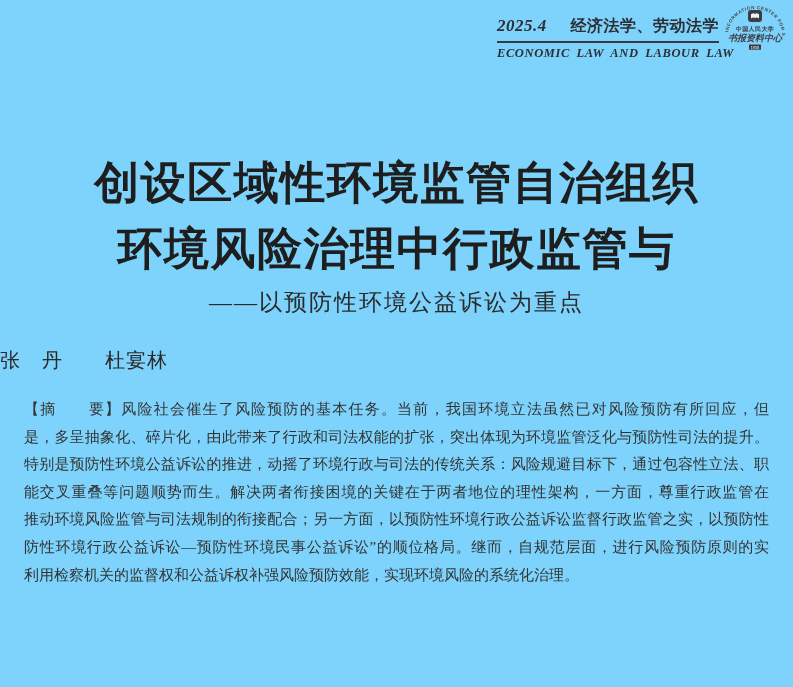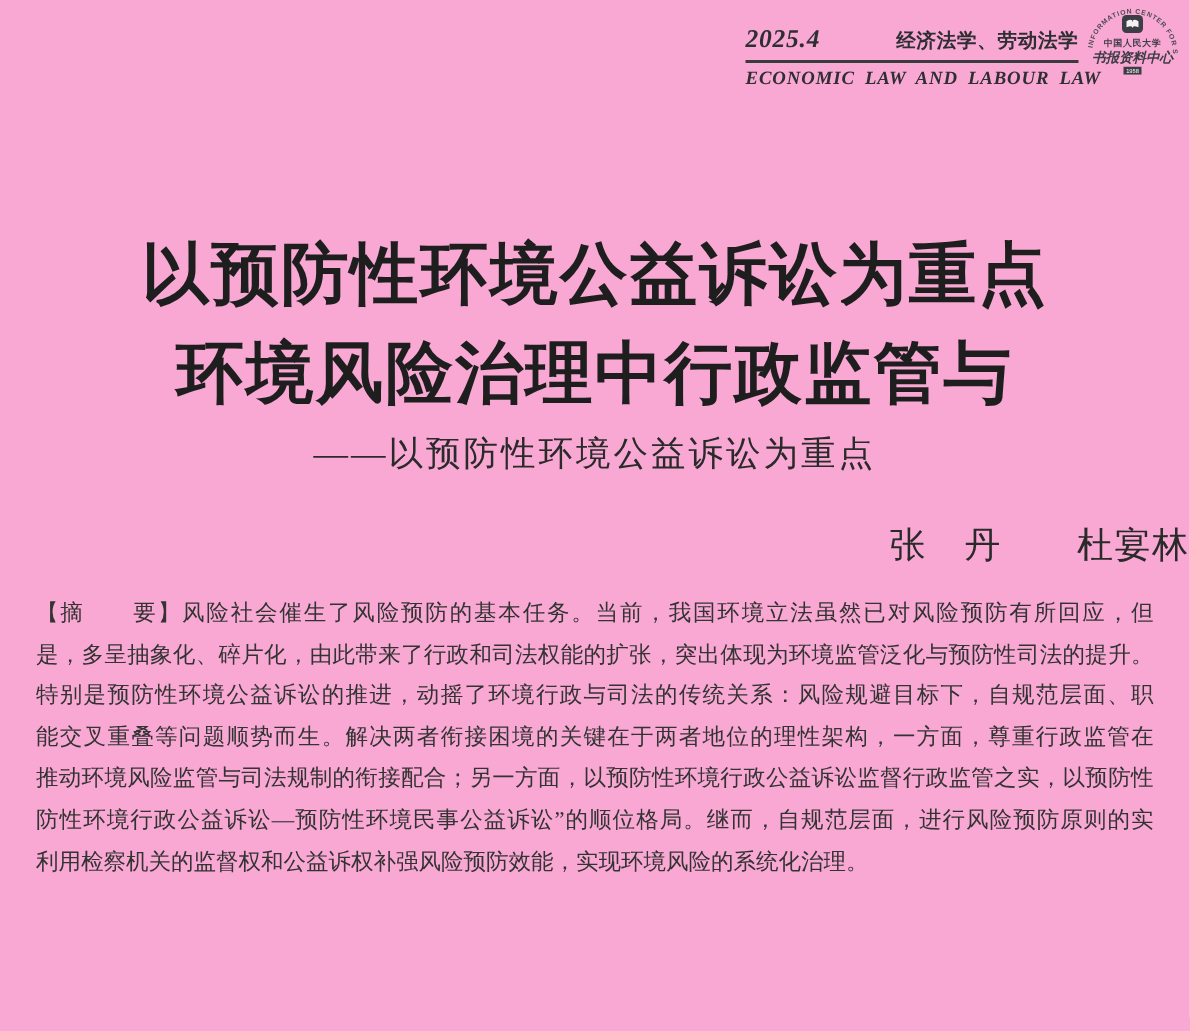--- a/index.html
+++ b/index.html
@@ -1,39 +1,39 @@
 <!DOCTYPE html>
 <html><head>
 <meta charset="utf-8">
 <style>
   html,body{margin:0;padding:0;}
   .page{
     position:relative;
     width:793px;height:687px;
-    background:#f9a8d4;
+    background:#7dd3fc;
     overflow:hidden;
     font-family:"Liberation Serif","DejaVu Serif",serif;
     color:#2d2d2d;
   }
 
   
   .jheader{
     position:absolute;left:497px;top:16px;width:222px;
   }
   .jheader-top{
     display:flex;align-items:baseline;justify-content:space-between;
   }
   .issue{
     font-family:"Liberation Serif","DejaVu Serif",serif;
     font-style:italic;font-weight:700;font-size:17px;color:#2e2e33;
     letter-spacing:.5px;
   }
   .section-cn{
     font-family:"Liberation Sans","DejaVu Sans",sans-serif;
-    font-weight:700;font-size:13px;color:#2e2e33;letter-spacing:.5px;
+    font-weight:700;font-size:16px;color:#2e2e33;letter-spacing:.5px;
   }
   .jheader-rule{
     margin-top:4px;border-top:2px solid #3a3a40;height:0;
   }
   .section-en{
     margin-top:3px;
     font-family:"Liberation Serif","DejaVu Serif",serif;
     font-style:italic;font-weight:700;font-size:12.5px;color:#2e2e33;
     letter-spacing:.6px;word-spacing:3px;white-space:nowrap;
   }
@@ -50,21 +50,21 @@
     letter-spacing:1.5px;color:#1e1e1e;
     font-family:"DejaVu Serif","Liberation Serif",serif;
   }
   .subtitle{
     position:absolute;left:0;top:287px;width:793px;
     text-align:center;font-size:23px;color:#2a2a2a;
     letter-spacing:2px;font-weight:400;
   }
   .authors{
     position:absolute;left:0;top:347px;width:793px;
-    text-align:right;font-size:24px;color:#2a2a2a;letter-spacing:1px;
+    text-align:left;font-size:20px;color:#2a2a2a;letter-spacing:1px;
   }
 
   
   .abstract{
     position:absolute;left:24px;top:396px;width:745px;
     font-size:15px;line-height:27.6px;color:#333333;
   }
   .abs-line{
     text-align:justify;
     text-align-last:justify;
@@ -98,31 +98,31 @@
       <rect x="26" y="8" width="14" height="12" rx="3" fill="#3d3d45"></rect>
       <path d="M29 12.2 Q33 10 33 12.8 Q33 10 37 12.2 L37 16.2 Q33 14.4 33 16.8 Q33 14.4 29 16.2 Z" fill="#f2f2f2"></path>
       <text x="33" y="28.5" text-anchor="middle" font-size="6" font-weight="700" fill="#3d3d45" letter-spacing="0.4" font-family="Liberation Sans, DejaVu Sans, sans-serif">中国人民大学</text>
       <text x="33" y="39" text-anchor="middle" font-size="9" font-weight="700" font-style="italic" fill="#3d3d45" font-family="Liberation Serif, DejaVu Serif, serif">书报资料中心</text>
       <rect x="27" y="42.5" width="12" height="5.2" fill="#3d3d45"></rect>
       <text x="33" y="46.6" text-anchor="middle" font-size="3.8" fill="#ffffff" font-family="Liberation Sans, DejaVu Sans, sans-serif">1958</text>
     </svg>
   </div>
 
   <div class="title">
-    <div>以预防性环境公益诉讼为重点</div>
+    <div>创设区域性环境监管自治组织</div>
     <div>环境风险治理中行政监管与</div>
   </div>
 
   <div class="subtitle">——以预防性环境公益诉讼为重点</div>
 
   <div class="authors">张　丹　　杜宴林</div>
 
   <div class="abstract">
     <div class="abs-line">【摘　　要】风险社会催生了风险预防的基本任务。当前，我国环境立法虽然已对风险预防有所回应，但</div>
     <div class="abs-line">是，多呈抽象化、碎片化，由此带来了行政和司法权能的扩张，突出体现为环境监管泛化与预防性司法的提升。</div>
-    <div class="abs-line">特别是预防性环境公益诉讼的推进，动摇了环境行政与司法的传统关系：风险规避目标下，自规范层面、职</div>
+    <div class="abs-line">特别是预防性环境公益诉讼的推进，动摇了环境行政与司法的传统关系：风险规避目标下，通过包容性立法、职</div>
     <div class="abs-line">能交叉重叠等问题顺势而生。解决两者衔接困境的关键在于两者地位的理性架构，一方面，尊重行政监管在</div>
     <div class="abs-line">推动环境风险监管与司法规制的衔接配合；另一方面，以预防性环境行政公益诉讼监督行政监管之实，以预防性</div>
     <div class="abs-line">防性环境行政公益诉讼—预防性环境民事公益诉讼”的顺位格局。继而，自规范层面，进行风险预防原则的实</div>
     <div class="abs-line last">利用检察机关的监督权和公益诉权补强风险预防效能，实现环境风险的系统化治理。</div>
   </div>
 
 </div>
 
 </body></html>

